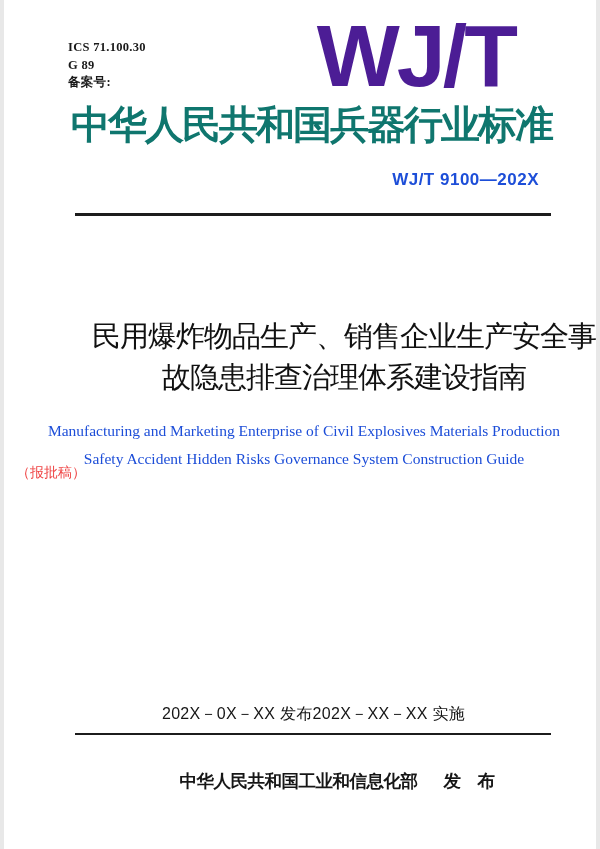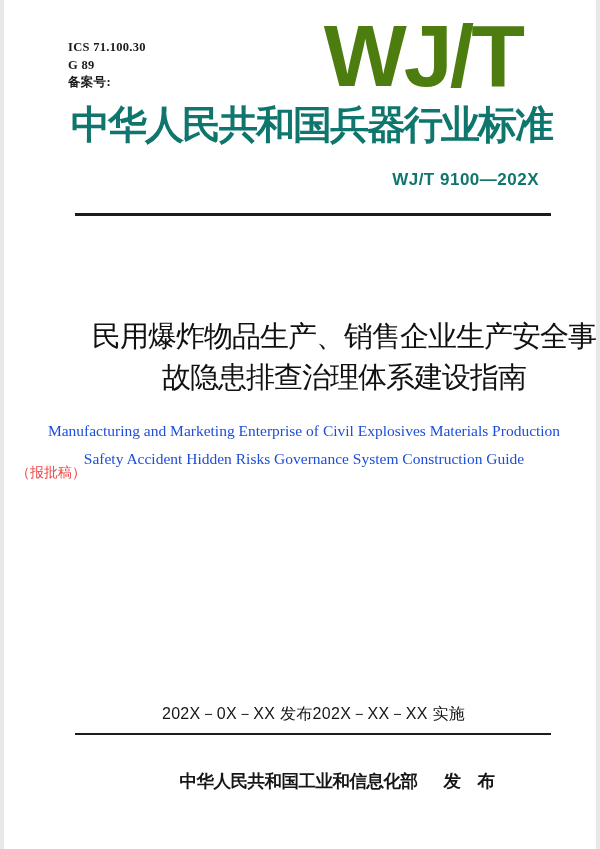--- a/index.html
+++ b/index.html
@@ -19,27 +19,27 @@
     top: 39px;
     font-size: 12.5px;
     line-height: 17.5px;
     font-weight: 700;
     letter-spacing: 0.3px;
     font-family: "Liberation Serif", "DejaVu Serif", serif;
   }
   .logo {
     position: absolute;
     top: 12px;
-    right: 74px;
+    right: 81px;
     font-family: "Liberation Sans", "DejaVu Sans", sans-serif;
     font-weight: bold;
     font-size: 88px;
     line-height: 88px;
     letter-spacing: -3px;
-    color: #4d7c0f;
+    color: #4c1d95;
     margin-left: 40px;
   }
   .std-name {
     position: absolute;
     top: 101px;
     left: 67px;
     font-family: "Liberation Sans", "DejaVu Sans", sans-serif;
     font-weight: bold;
     font-size: 39px;
     line-height: 48px;
@@ -48,21 +48,21 @@
     color: #0f766e;
   }
   .std-number {
     position: absolute;
     top: 170px;
     right: 57px;
     font-family: "Liberation Sans", "DejaVu Sans", sans-serif;
     font-weight: bold;
     font-size: 17px;
     letter-spacing: 0.5px;
-    color: #0f766e;
+    color: #1d4ed8;
   }
   .rule {
     position: absolute;
     left: 71px;
     width: 476px;
     background: #1c1c1c;
   }
   .rule-top { top: 213px; height: 3px; }
   .rule-bottom { top: 733px; height: 2px; }
   .title-zh {

